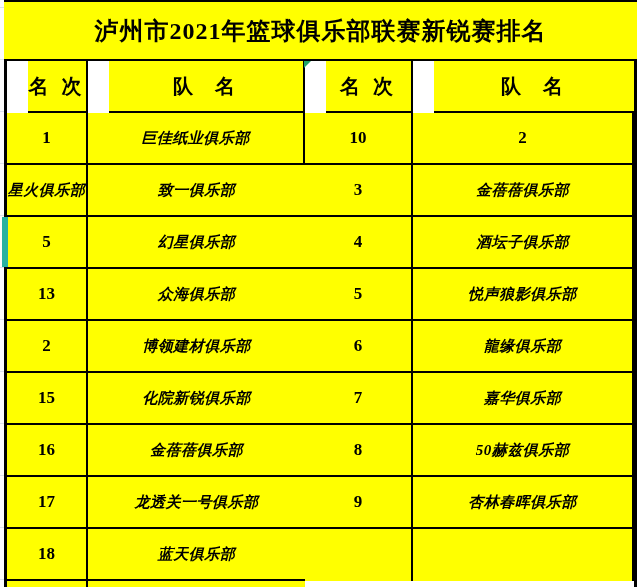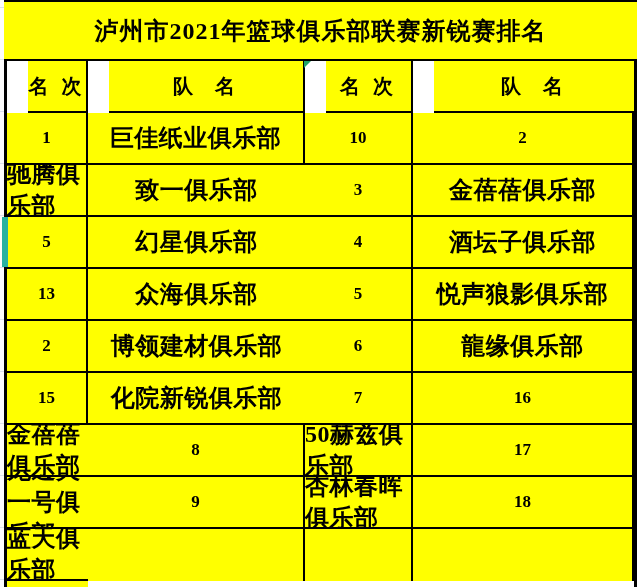--- a/index.html
+++ b/index.html
@@ -26,21 +26,21 @@
   }
   .cell{
     background:#ffff00;display:flex;align-items:center;justify-content:center;
     border-right:2px solid #000;border-bottom:2px solid #000;
     font-weight:bold;overflow:hidden;
   }
   .cell.last-col{border-right:none;}
   .cell.partial{border-bottom:none;}
   .cell.hdr{font-size:20px;letter-spacing:4px;white-space:pre;margin-left:21px;}
   .cell.rank{font-size:17px;}
-  .cell.team{font-size:24px;letter-spacing:0.5px;}
+  .cell.team{font-size:15px;letter-spacing:0.5px;font-style:italic;}
   .selection-bar{
     position:absolute;left:2px;top:217px;width:6px;height:50px;
     background:#28b2a0;z-index:3;
   }
   .corner-marker{
     position:absolute;left:304px;top:61px;width:0;height:0;z-index:3;
     border-top:7px solid #21a366;border-right:7px solid transparent;
   }
 </style>
 </head>
@@ -57,21 +57,21 @@
       <div class="cell hdr">名 次</div>
       <div class="cell hdr">队  名</div>
       <div class="cell hdr">名 次</div>
       <div class="cell hdr last-col">队  名</div>
 
       <div class="cell rank">1</div>
       <div class="cell team">巨佳纸业俱乐部</div>
       <div class="cell rank">10</div>
 
       <div class="cell rank">2</div>
-      <div class="cell team">驰腾俱乐部</div>
+      <div class="cell team">星火俱乐部</div>
       <div class="cell team last-col">致一俱乐部</div>
 
       <div class="cell rank">3</div>
       <div class="cell team">金蓓蓓俱乐部</div>
       <div class="cell rank">5</div>
       <div class="cell team last-col">幻星俱乐部</div>
 
       <div class="cell rank">4</div>
       <div class="cell team">酒坛子俱乐部</div>
       <div class="cell rank">13</div>
@@ -81,20 +81,21 @@
       <div class="cell team">悦声狼影俱乐部</div>
       <div class="cell rank">2</div>
       <div class="cell team last-col">博领建材俱乐部</div>
 
       <div class="cell rank">6</div>
       <div class="cell team">龍缘俱乐部</div>
       <div class="cell rank">15</div>
       <div class="cell team last-col">化院新锐俱乐部</div>
 
       <div class="cell rank">7</div>
+      <div class="cell team">嘉华俱乐部</div>
       <div class="cell rank">16</div>
       <div class="cell team last-col">金蓓蓓俱乐部</div>
 
       <div class="cell rank">8</div>
       <div class="cell team">50赫兹俱乐部</div>
       <div class="cell rank">17</div>
       <div class="cell team last-col">龙透关一号俱乐部</div>
 
       <div class="cell rank">9</div>
       <div class="cell team">杏林春晖俱乐部</div>

